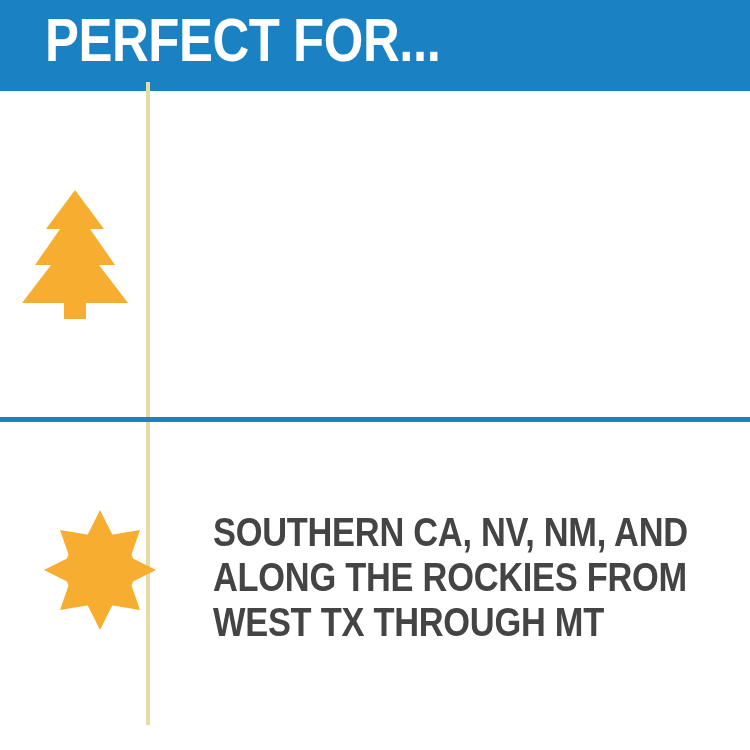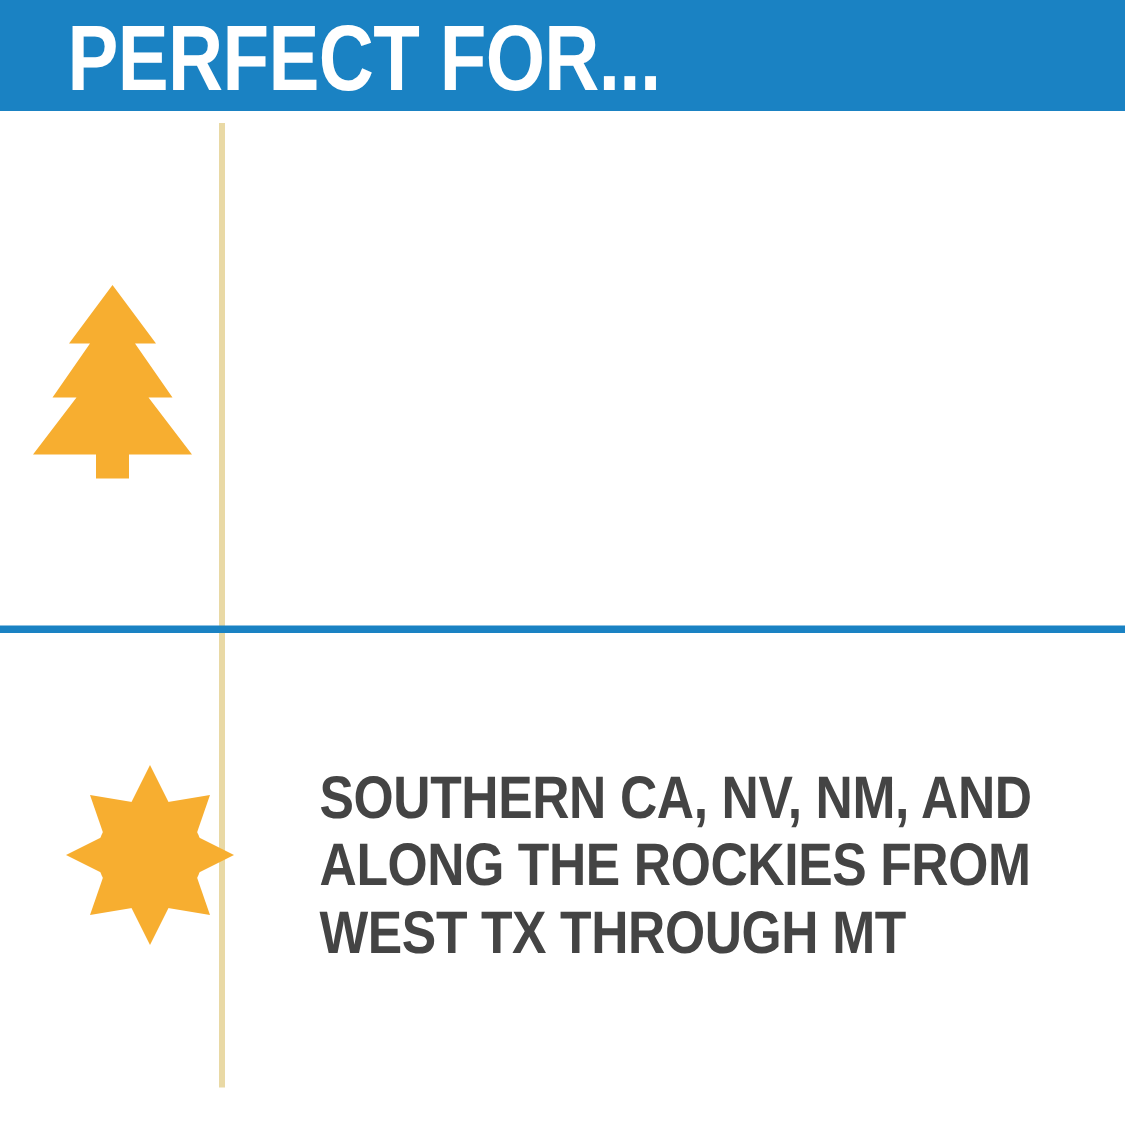--- a/index.html
+++ b/index.html
@@ -17,21 +17,21 @@
     background: #ffffff;
     overflow: hidden;
   }
 
   
   .header-banner {
     position: absolute;
     left: 0;
     top: 0;
     width: 750px;
-    height: 74px;
+    height: 91px;
     background: #1a82c3;
     box-sizing: border-box;
   }
   .header-title {
     position: absolute;
     left: 45px;
     top: 8px;
     font-family: "Liberation Sans Narrow", "Liberation Sans", sans-serif;
     font-weight: 700;
     font-size: 62px;

